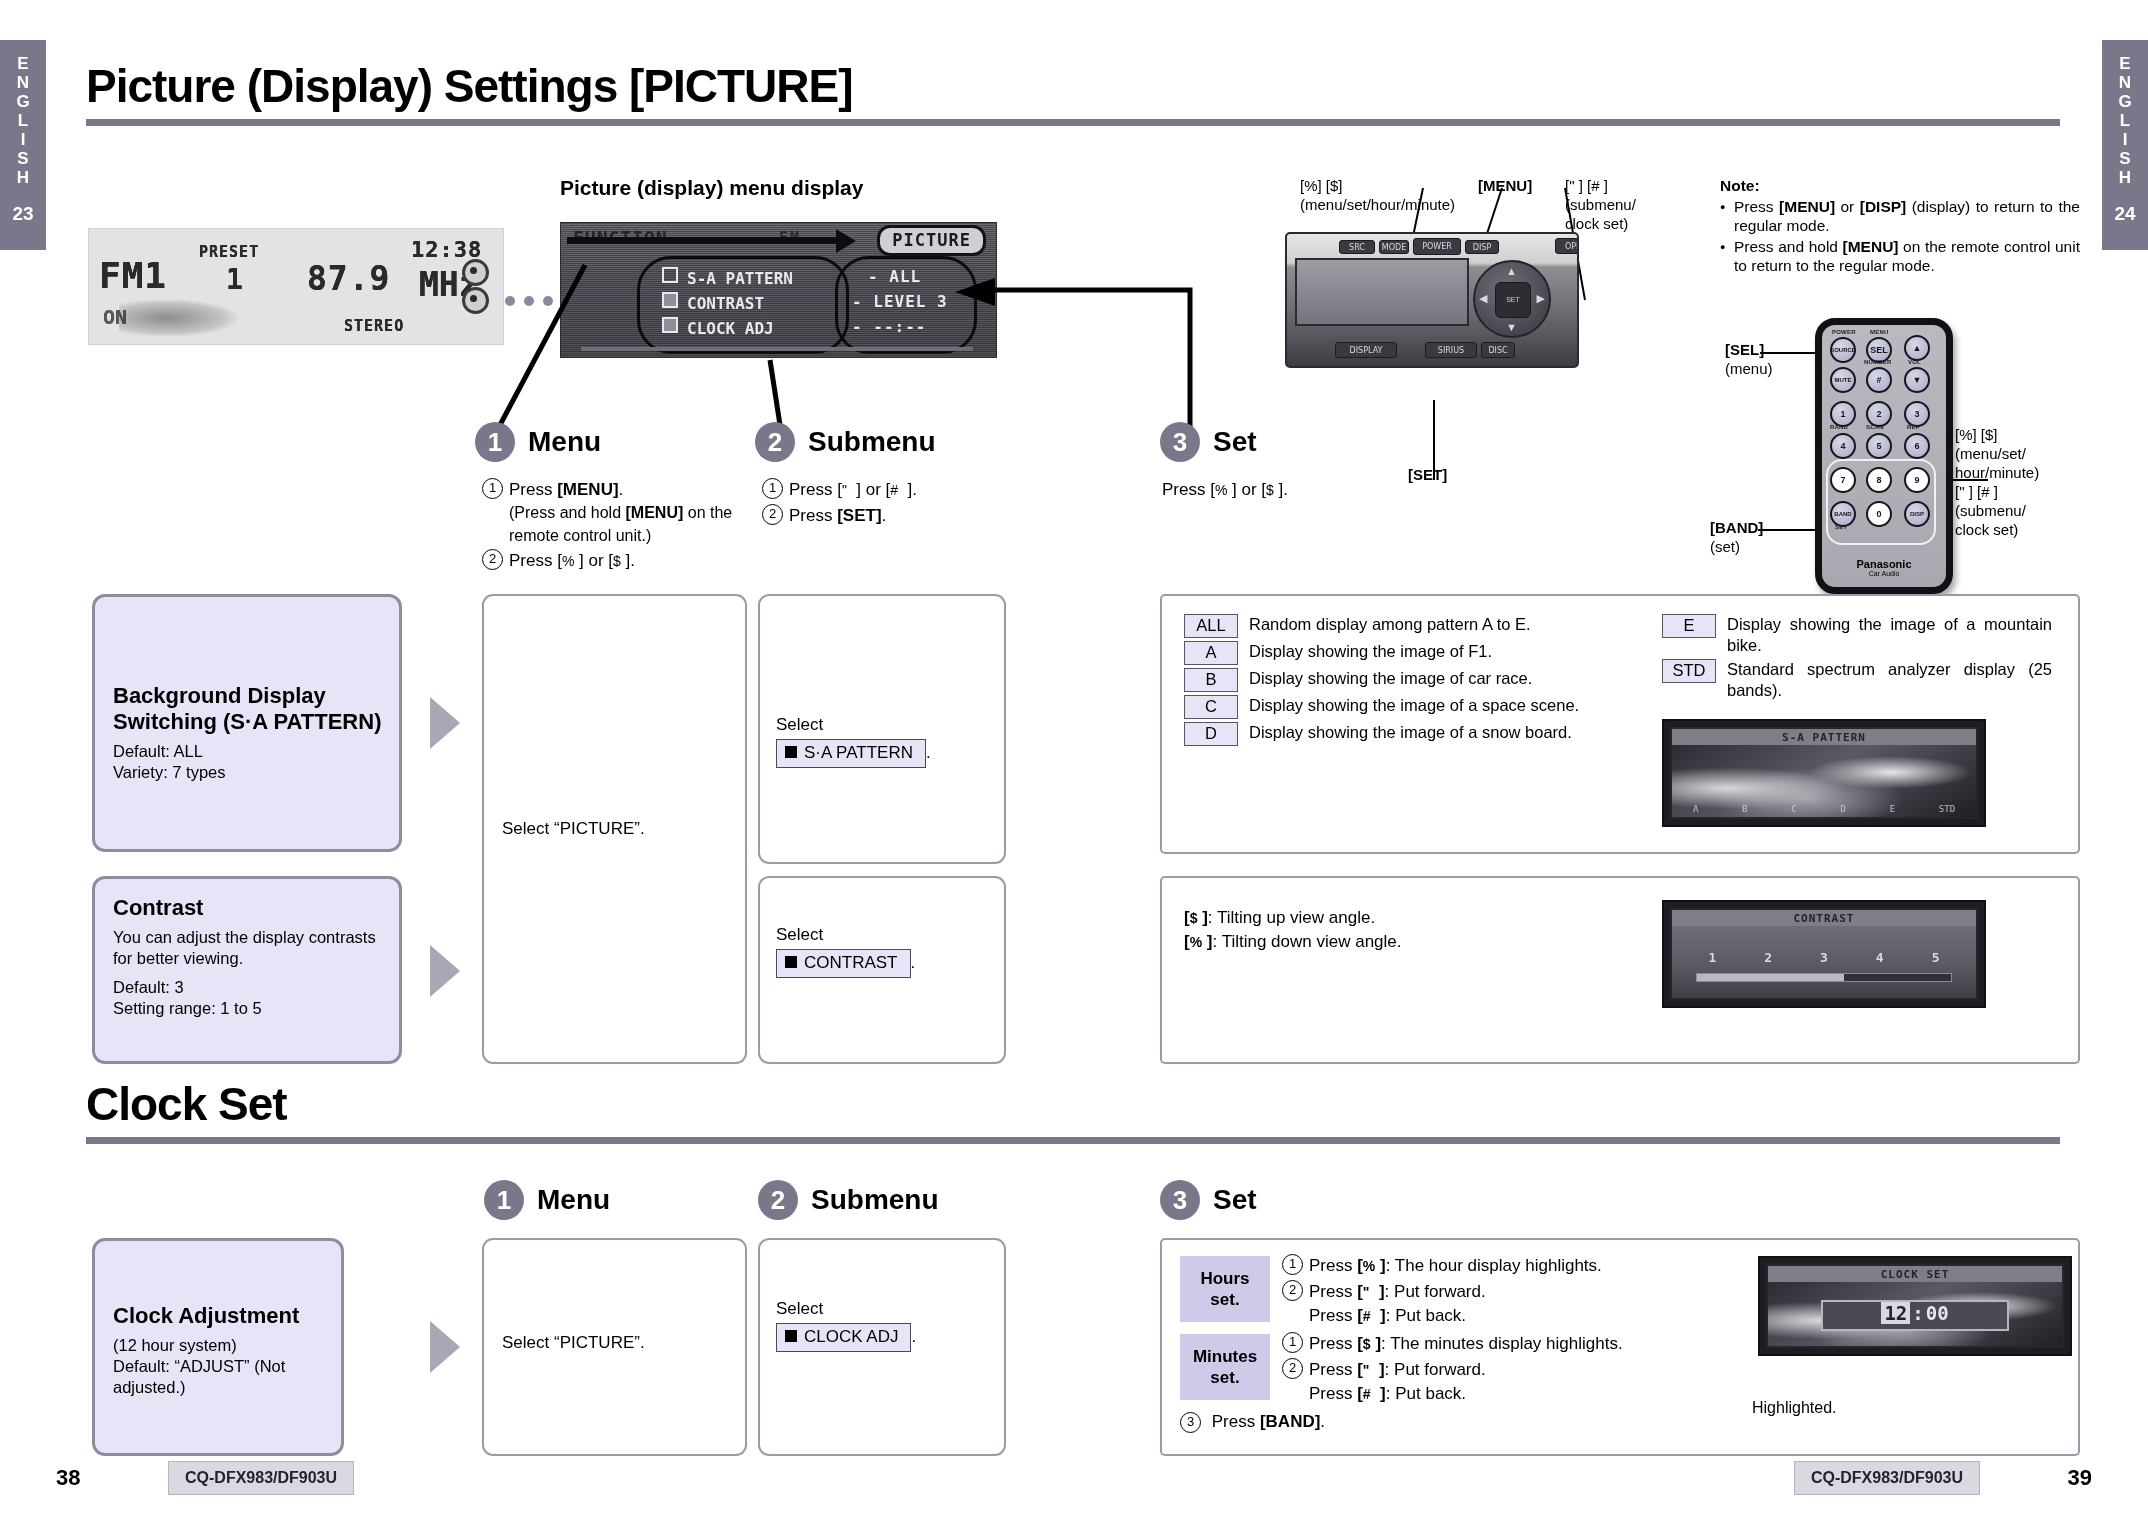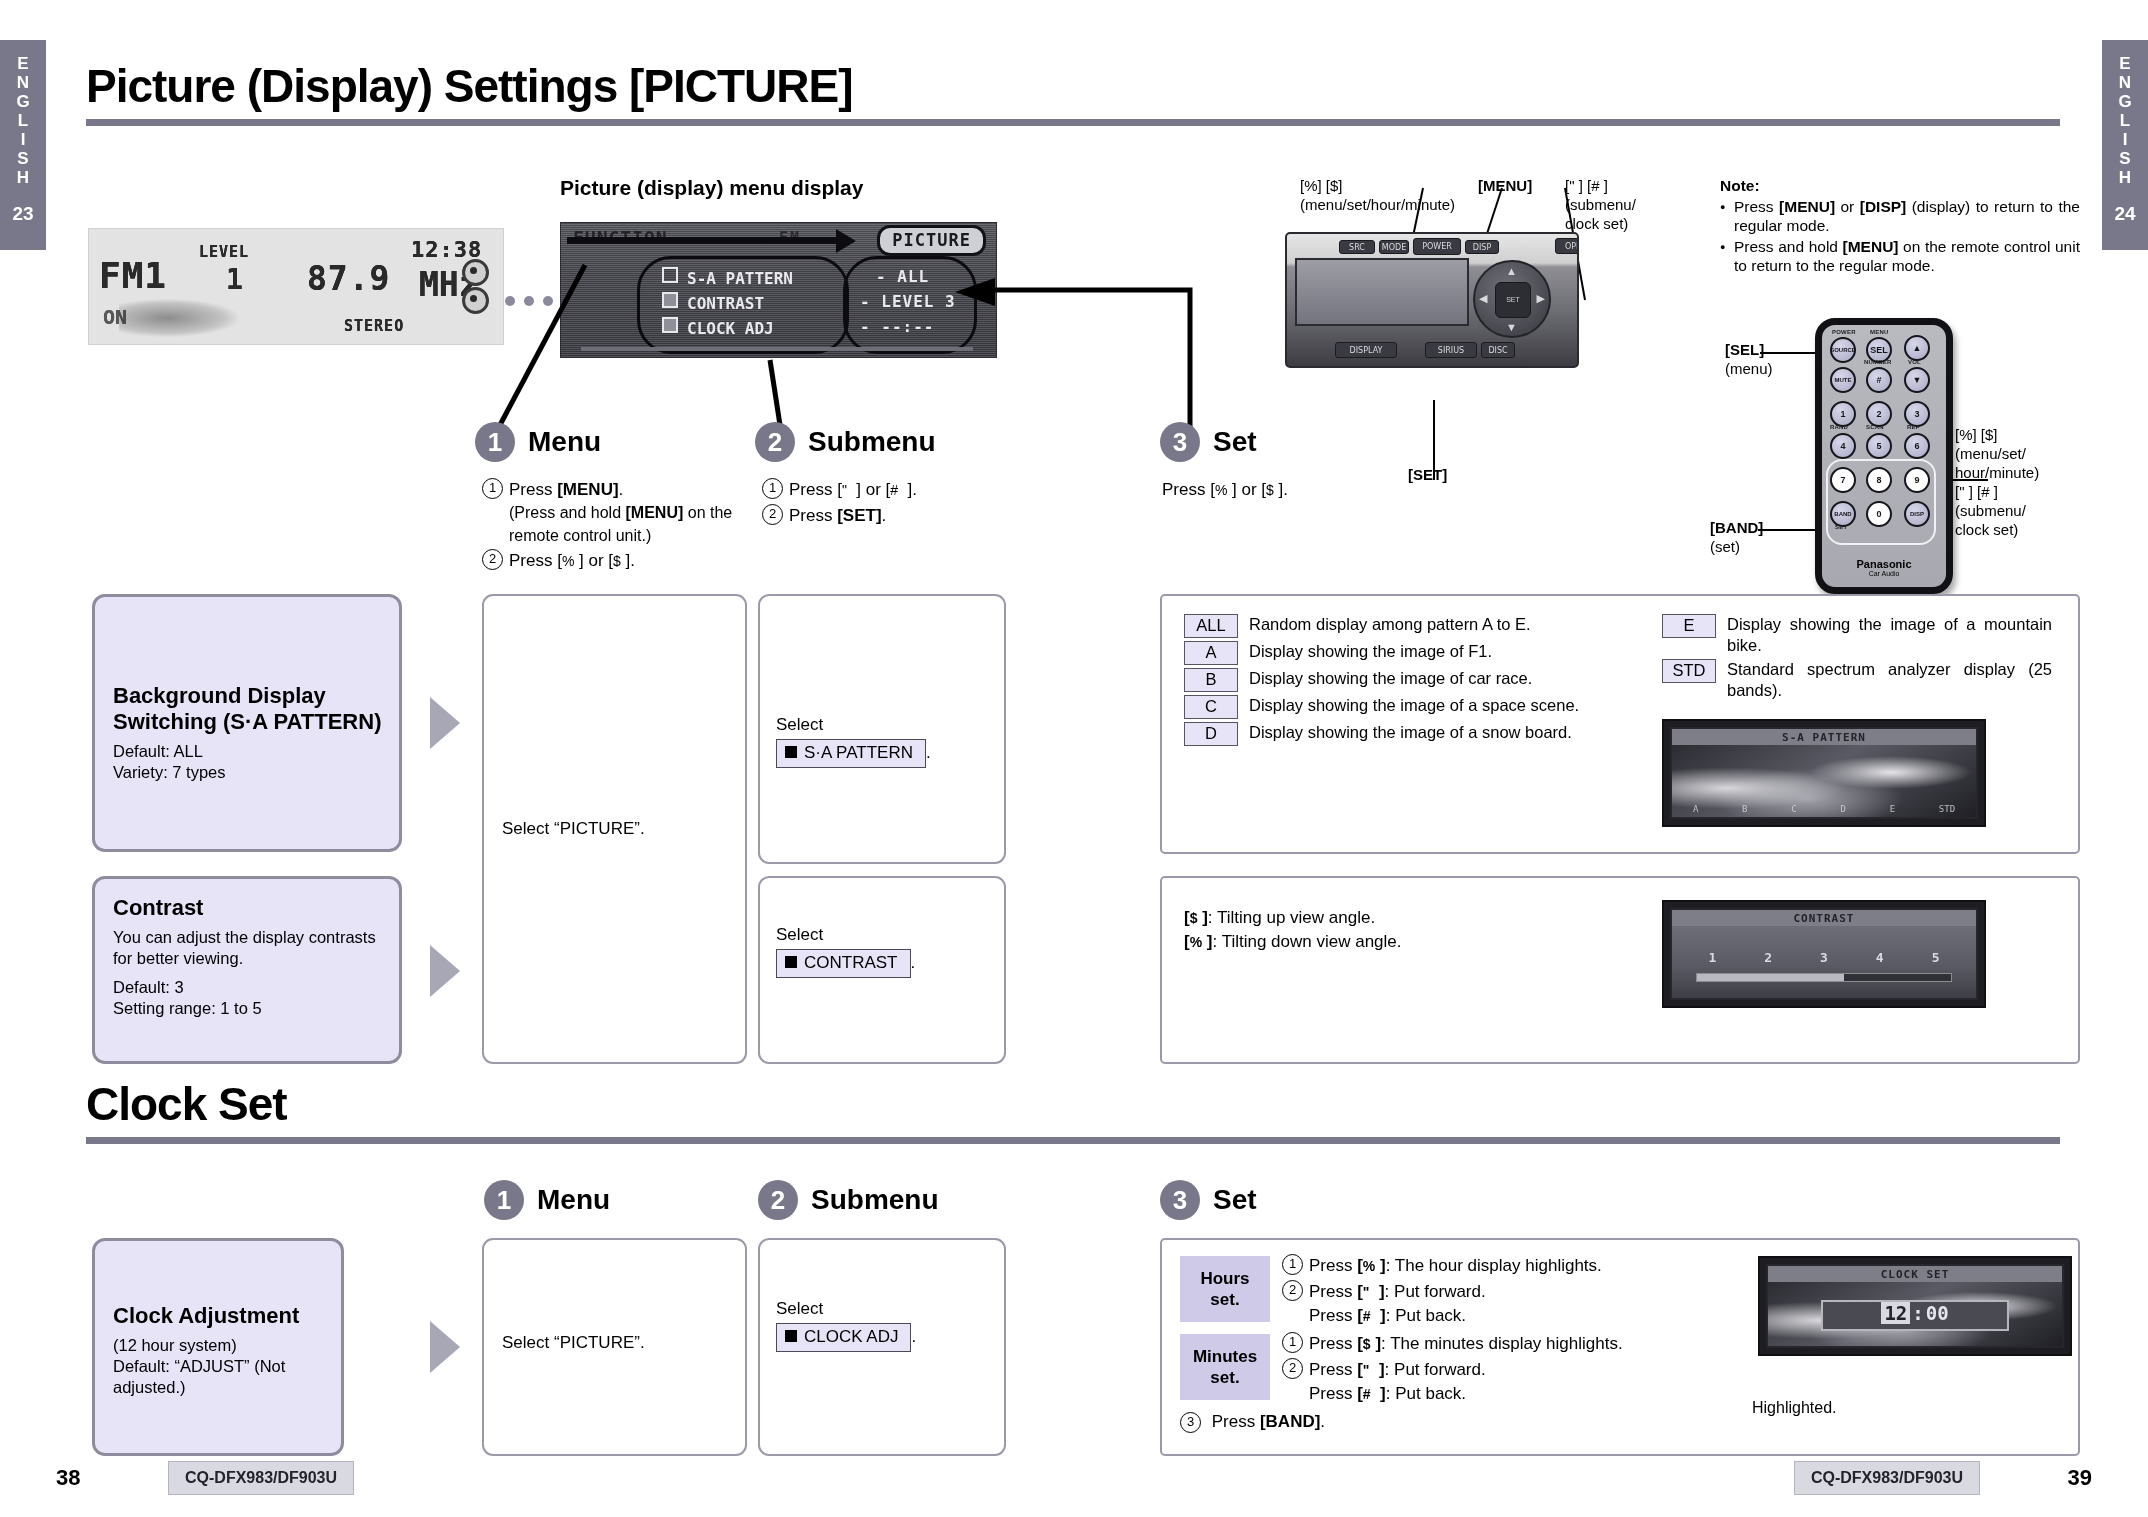--- a/index.html
+++ b/index.html
@@ -108,22 +108,22 @@
   }
   .md-arrow:after{
     content:"";position:absolute;right:-17px;top:-8px;width:0;height:0;
     border-top:12px solid transparent;border-bottom:12px solid transparent;border-left:20px solid #0d0d11;
   }
   .md-list{
     position:absolute;left:76px;top:33px;width:206px;height:92px;
     border:3px solid #0c0c10;border-radius:34px;
   }
   .md-vals{
-    position:absolute;left:282px;top:33px;width:128px;height:92px;
-    border:3px solid #0c0c10;border-radius:34px;
+    position:absolute;left:274px;top:33px;width:128px;height:92px;
+    border:3px solid #0c0c10;border-radius:34px;padding-left:8px;
   }
   .md-item{
     position:absolute;left:22px;font-family:"DejaVu Sans Mono",monospace;
     font-size:16px;font-weight:bold;color:#e8e8ee;letter-spacing:0px;white-space:nowrap;
   }
   .md-item .cb{
     display:inline-block;width:12px;height:12px;border:2px solid #e8e8ee;margin-right:9px;
     vertical-align:1px;
   }
   .md-item .cb.f{background:#8f8f99;}
@@ -336,21 +336,21 @@
   </div>
 
   <div class="h1-wrap">
     <div class="h1">Picture (Display) Settings [PICTURE]</div>
     <div class="rule"></div>
   </div>
 
   <div class="lcd-main">
     <div class="lcd-smudge"></div>
     <div class="lcd-pix lcd-fm">FM1</div>
-    <div class="lcd-pix lcd-preset-lbl">LEVEL</div>
+    <div class="lcd-pix lcd-preset-lbl">PRESET</div>
     <div class="lcd-pix lcd-preset-num">1</div>
     <div class="lcd-pix lcd-freq">87.9</div>
     <div class="lcd-pix lcd-mhz">MHz</div>
     <div class="lcd-pix lcd-time">12:38</div>
     <div class="lcd-pix lcd-on">ON</div>
     <div class="lcd-pix lcd-stereo">STEREO</div>
     <div class="lcd-dot d1"></div>
     <div class="lcd-dot d2"></div>
   </div>
 

